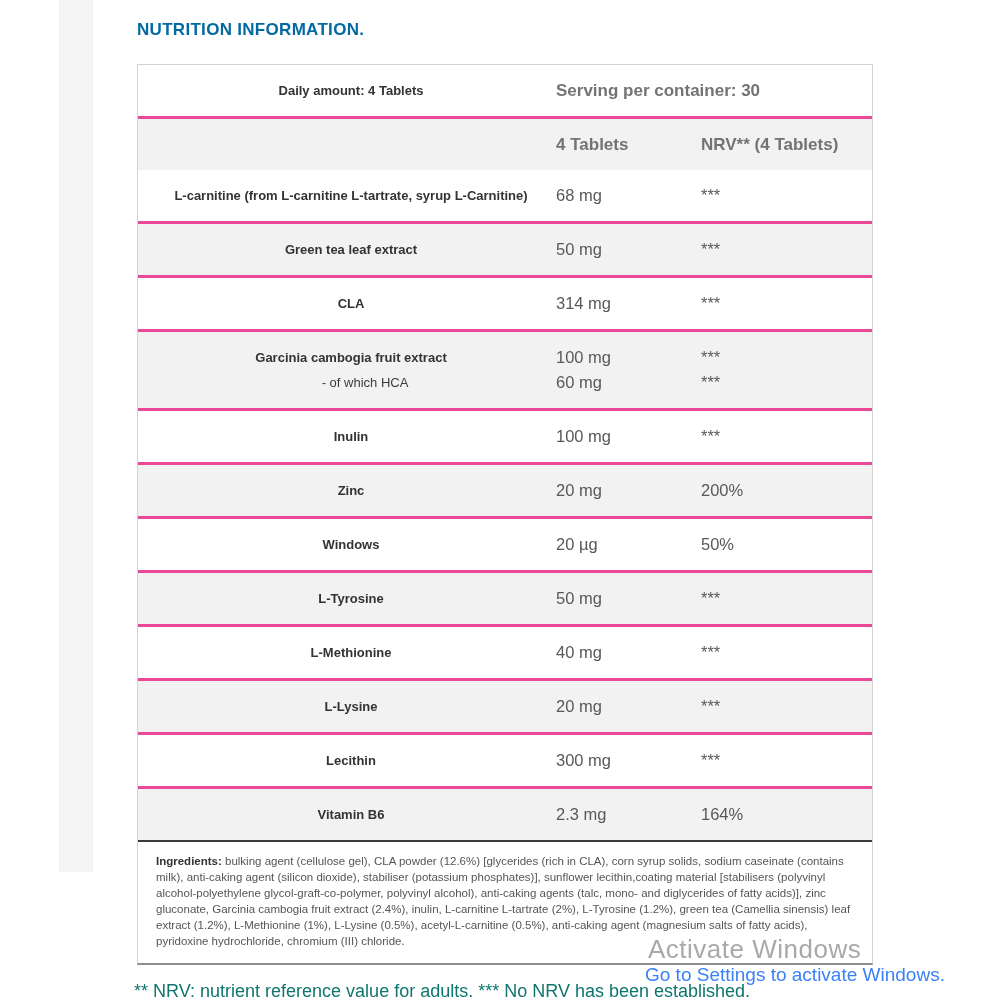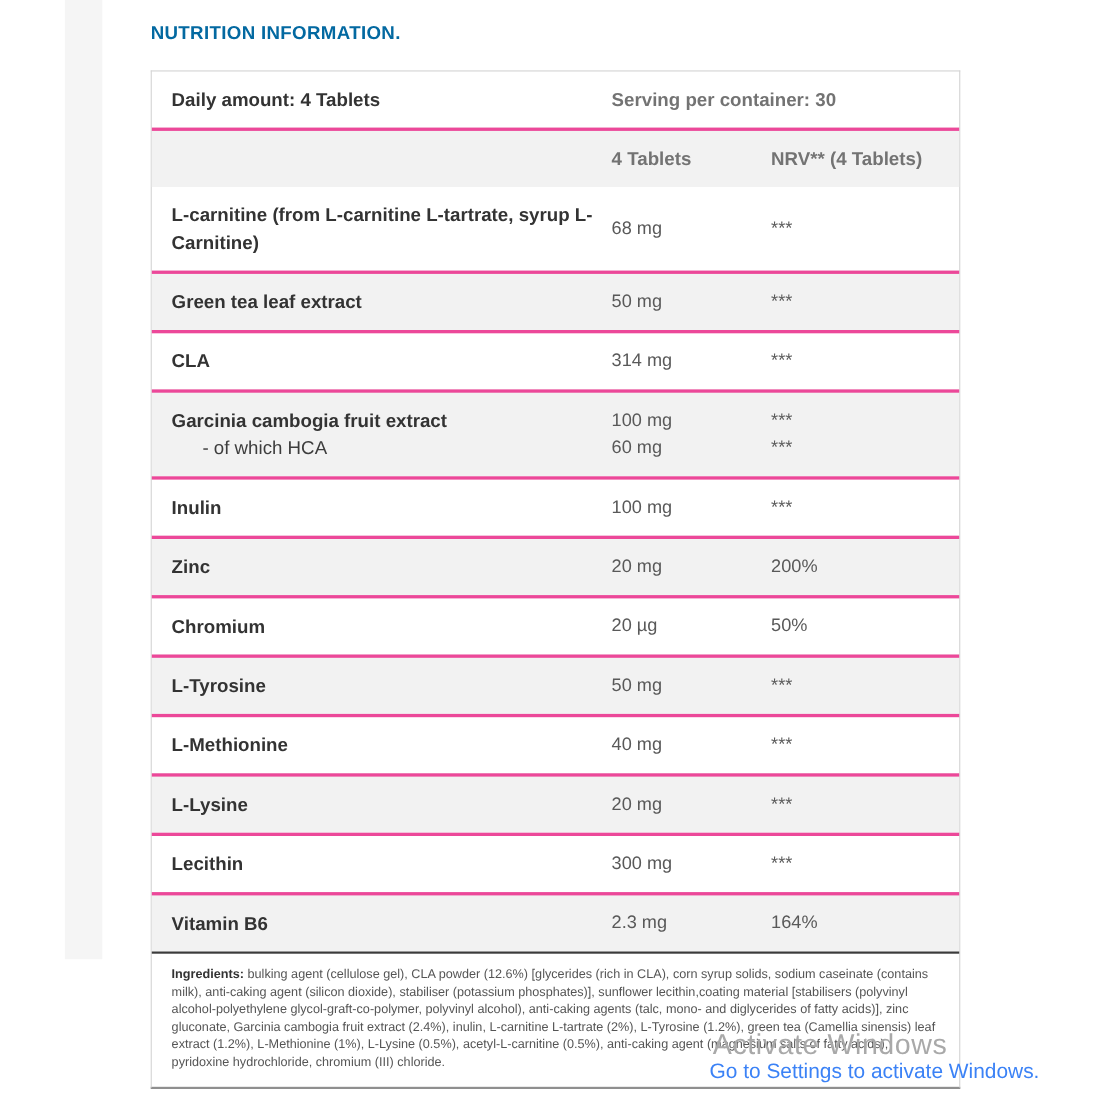--- a/index.html
+++ b/index.html
@@ -5,21 +5,21 @@
   html,body{margin:0;padding:0;background:#ffffff;font-family:"Liberation Sans",sans-serif;}
   .canvas{position:relative;width:1000px;height:1000px;background:#ffffff;overflow:hidden;}
   .side-strip{position:absolute;left:59px;top:0;width:34px;height:872px;background:#f5f5f5;}
   .content{position:absolute;left:137px;top:20px;width:736px;}
   .page-title{font-size:17px;font-weight:700;color:#0369a1;letter-spacing:.3px;margin:0 0 24px 0;}
   .ntable{width:736px;border:1px solid #d3d3d3;border-bottom:2px solid #8f8f8f;box-sizing:border-box;background:#fff;}
   .trow{display:flex;align-items:center;border-top:3px solid #ec4899;box-sizing:border-box;}
   .trow:first-child{border-top:none;}
   .trow.alt{background:#f2f2f2;}
   .cell{box-sizing:border-box;}
-  .c-name{width:418px;padding:13px 10px 13px 18px;font-size:17px;font-weight:700;color:#333333;line-height:25px;}
+  .c-name{width:418px;padding:13px 10px 13px 18px;font-size:13px;font-weight:700;color:#333333;line-height:25px;text-align:center;}
   .c-name .sub{font-weight:400;color:#3d3d3d;margin-left:28px;}
   .c-amt{width:145px;font-size:16.5px;color:#595959;line-height:25px;padding:13px 0;}
   .c-nrv{flex:1;font-size:16.5px;color:#595959;line-height:25px;padding:13px 0;}
   .hdr{font-weight:700;color:#737373;font-size:17px;}
   .ingredients{border-top:2px solid #3b3b3b;padding:11px 16px 14px 18px;font-size:11.5px;line-height:16px;color:#555555;}
   .ingredients .ing-label{font-weight:700;color:#333333;}
   .footnote{position:relative;z-index:3;margin-top:16px;margin-left:-3px;font-size:18px;color:#0f766e;}
   .wm{position:absolute;z-index:2;font-family:"Liberation Sans",sans-serif;}
   .wm-1{left:648px;top:934px;font-size:26px;font-weight:300;color:#a9a9a9;letter-spacing:.5px;}
   .wm-2{left:645px;top:964px;font-size:19px;font-weight:300;color:#3b82f6;}
@@ -69,21 +69,21 @@
             <div class="cell c-name">Inulin</div>
             <div class="cell c-amt">100 mg</div>
             <div class="cell c-nrv">***</div>
           </div>
           <div class="trow alt">
             <div class="cell c-name">Zinc</div>
             <div class="cell c-amt">20 mg</div>
             <div class="cell c-nrv">200%</div>
           </div>
           <div class="trow">
-            <div class="cell c-name">Chromium</div>
+            <div class="cell c-name">Windows</div>
             <div class="cell c-amt">20 µg</div>
             <div class="cell c-nrv">50%</div>
           </div>
           <div class="trow alt">
             <div class="cell c-name">L-Tyrosine</div>
             <div class="cell c-amt">50 mg</div>
             <div class="cell c-nrv">***</div>
           </div>
           <div class="trow">
             <div class="cell c-name">L-Methionine</div>

